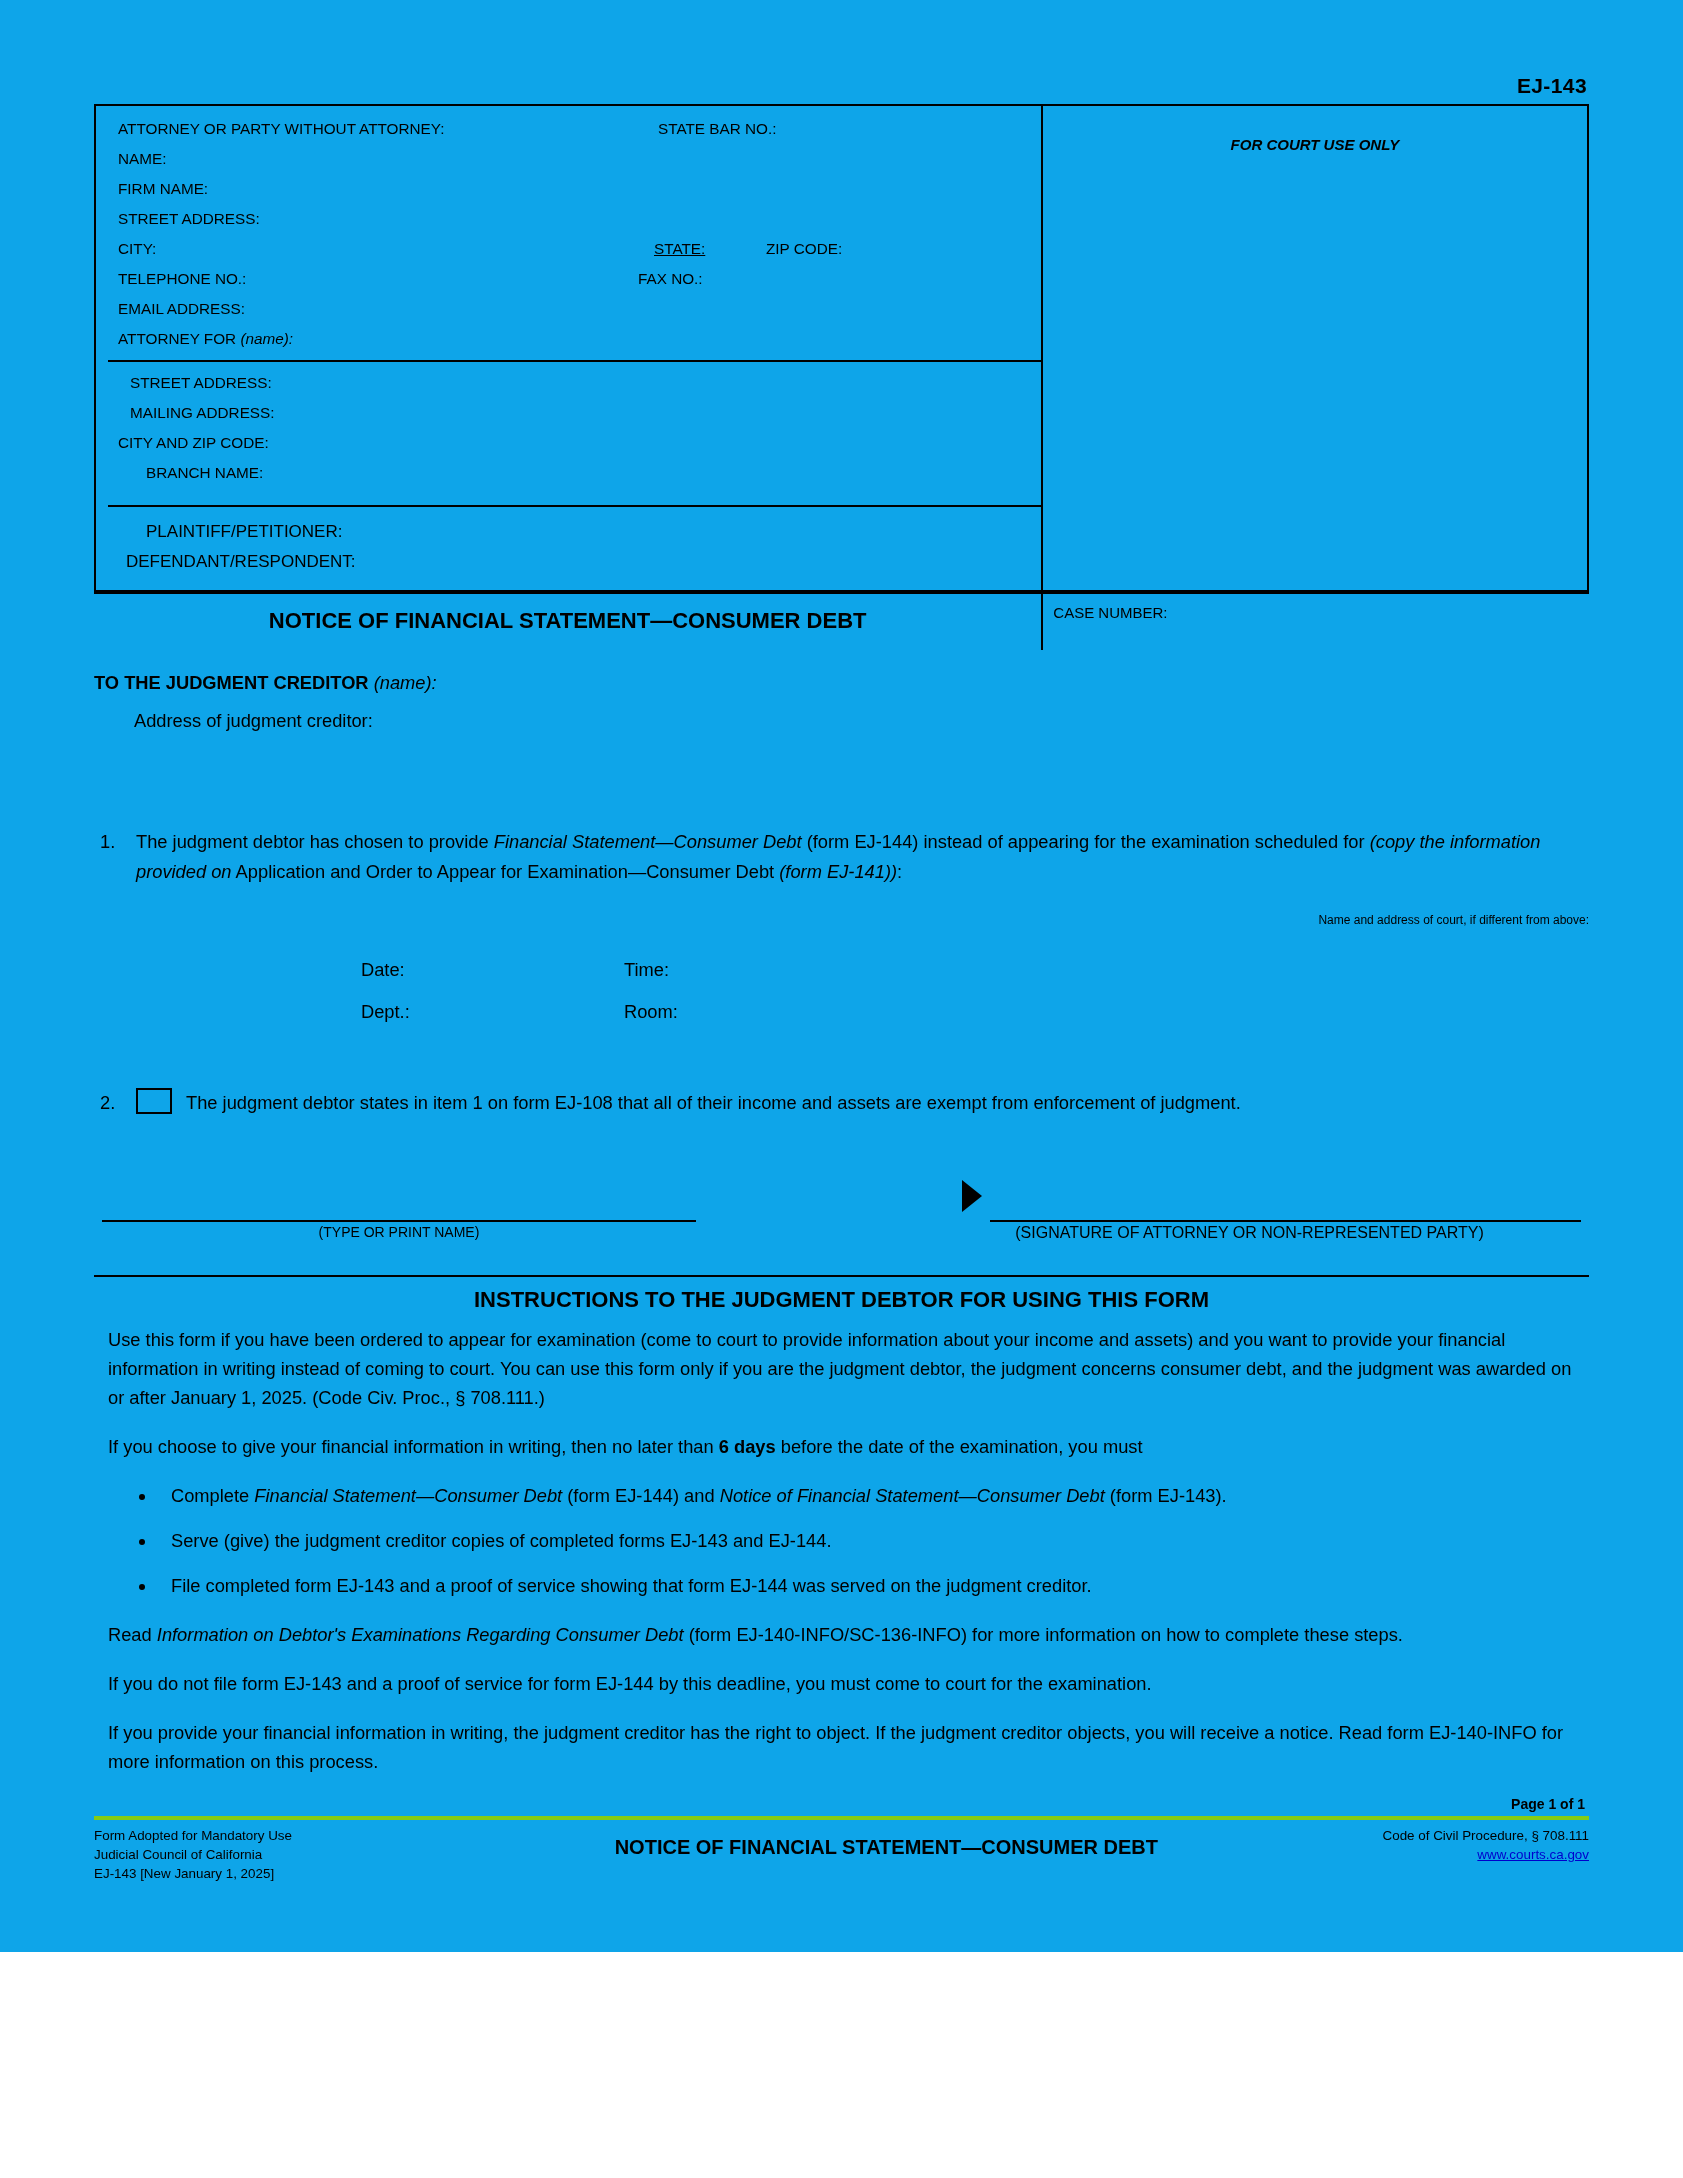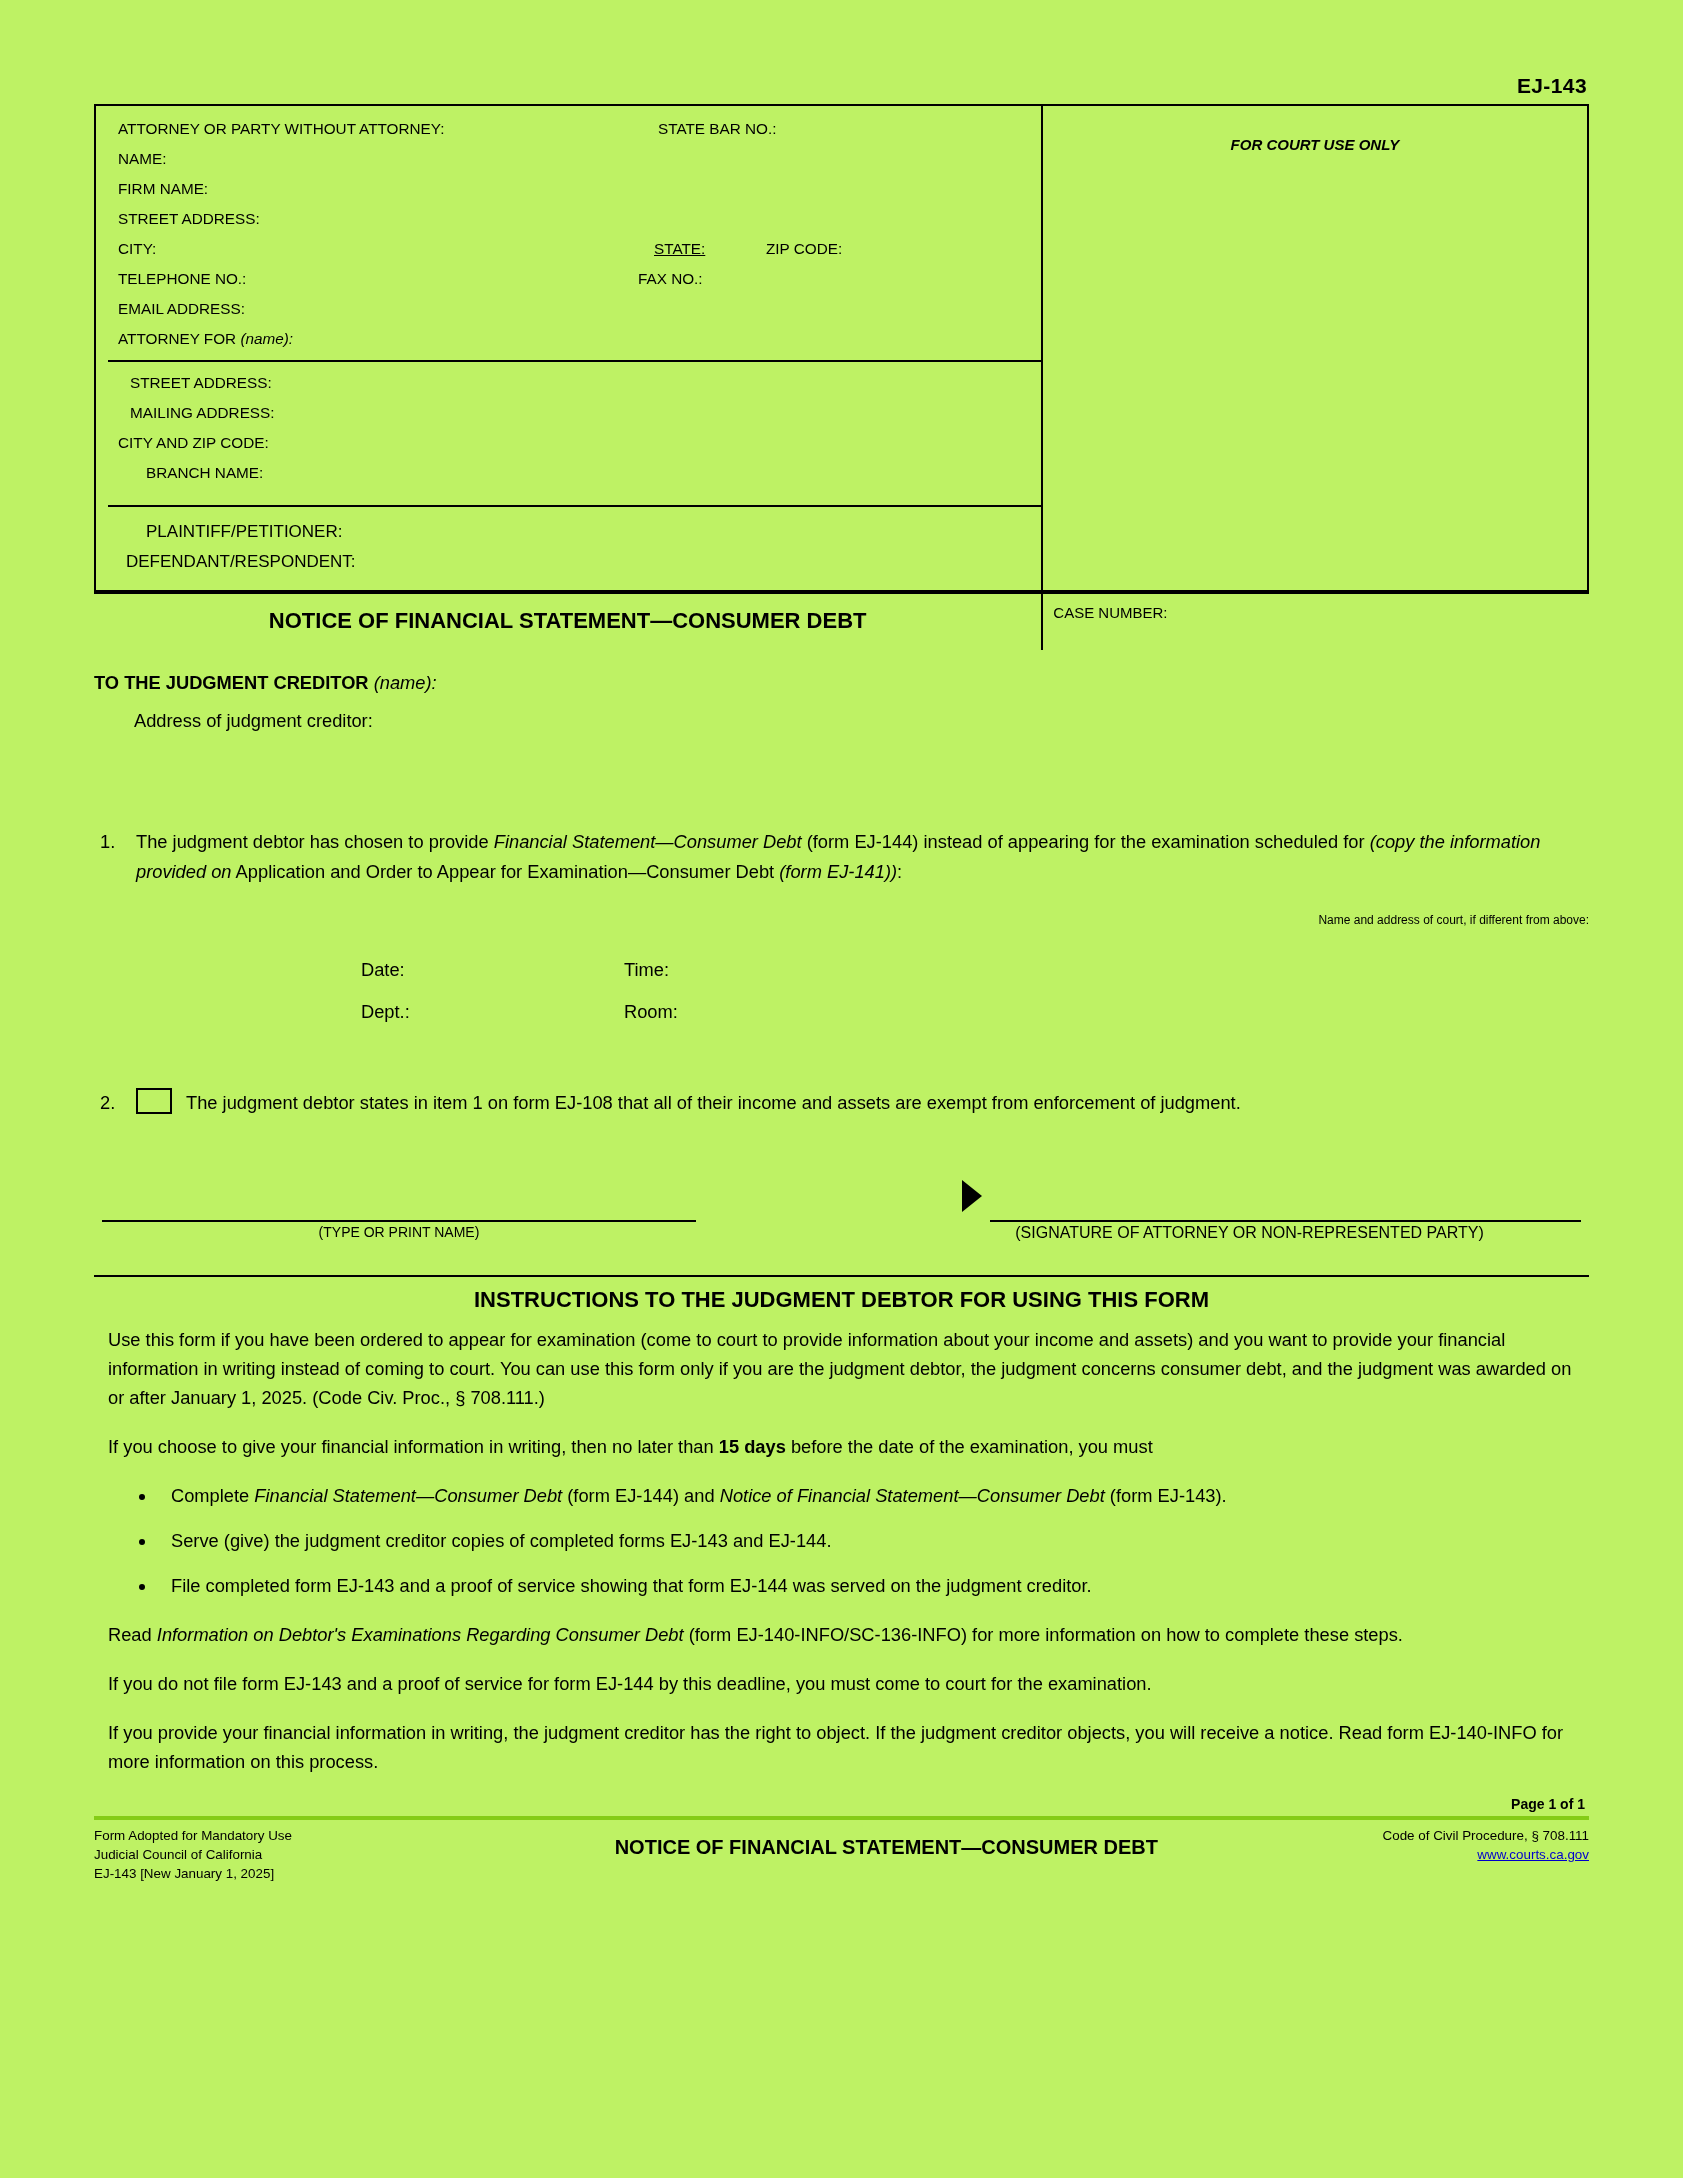--- a/index.html
+++ b/index.html
@@ -11,22 +11,22 @@
     width: 1683px;
     height: 2178px;
     font-family: "Liberation Sans", sans-serif;
     color: #000000;
     position: relative;
   }
   .page {
     position: absolute;
     left: 0; top: 0;
     width: 1683px;
-    height: 2178px;
-    background: #bef264;
+    height: 1952px;
+    background: #0ea5e9;
   }
   .sheet {
     position: absolute;
     left: 94px;
     top: 74px;
     width: 1495px;
   }
   .form-no {
     text-align: right;
     font-weight: bold;
@@ -409,21 +409,21 @@
       </div>
 
       <div class="hr-thick"></div>
 
       <div class="instr">
         <div class="instr-title">INSTRUCTIONS TO THE JUDGMENT DEBTOR FOR USING THIS FORM</div>
 
         <p>Use this form if you have been ordered to appear for examination (come to court to provide information about your income and assets) and you want to provide your financial information in writing instead of coming to court. You can use this form only if you are the judgment debtor, the judgment concerns consumer debt, and the judgment was awarded on or after January 1, 2025. (Code Civ. Proc., § 708.111.)</p>
 
         <p>
-          <span>If you choose to give your financial information in writing, then no later than </span><span class="bold">15 days</span><span> before the date of the examination, you must</span>
+          <span>If you choose to give your financial information in writing, then no later than </span><span class="bold">6 days</span><span> before the date of the examination, you must</span>
         </p>
 
         <ul>
           <li>
             <span>Complete </span><span class="ital">Financial Statement—Consumer Debt</span><span> (form EJ-144) and </span><span class="ital">Notice of Financial Statement—Consumer Debt</span><span> (form EJ-143).</span>
           </li>
           <li>Serve (give) the judgment creditor copies of completed forms EJ-143 and EJ-144.</li>
           <li>File completed form EJ-143 and a proof of service showing that form EJ-144 was served on the judgment creditor.</li>
         </ul>
 

